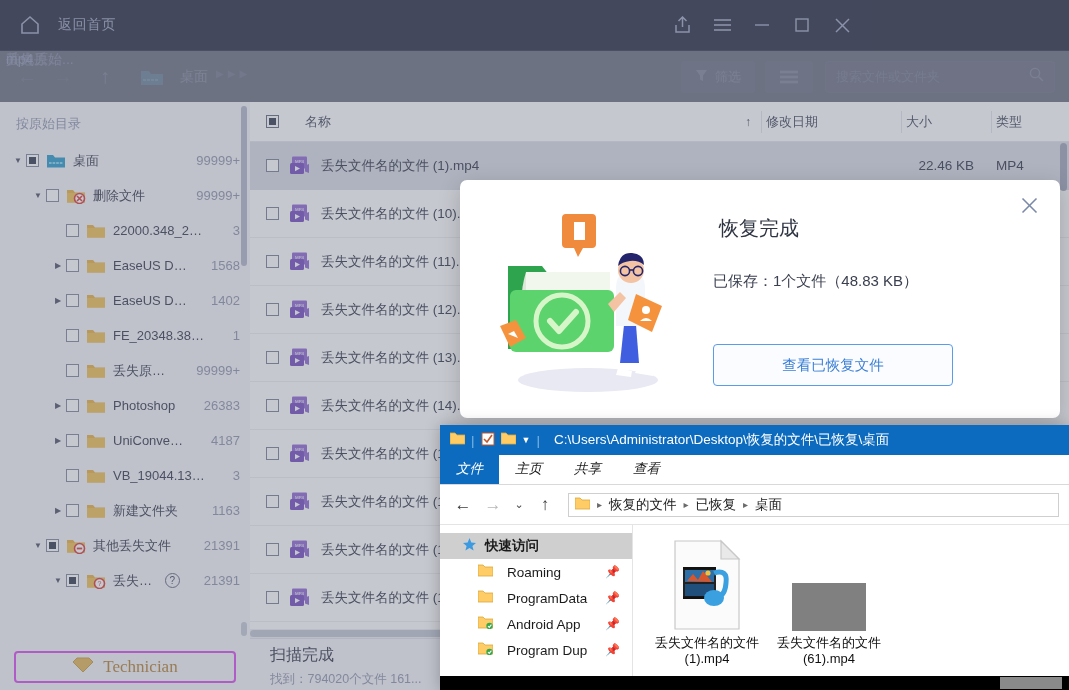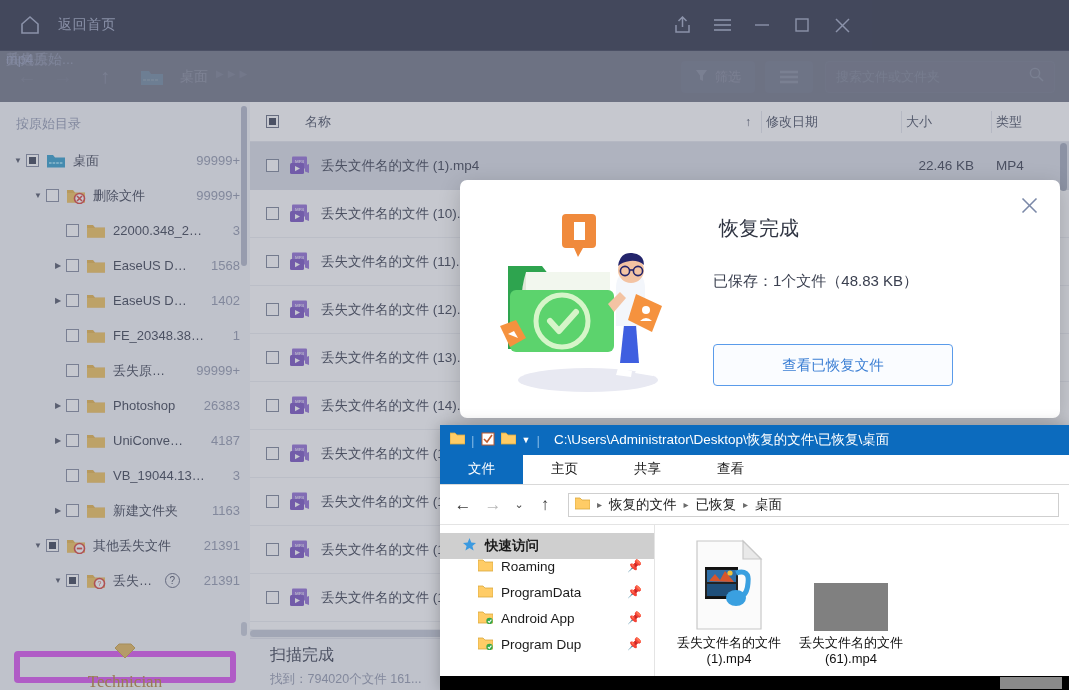--- a/index.html
+++ b/index.html
@@ -106,24 +106,23 @@
   .sb-scroll {
     position:absolute; right:3px; top:4px; width:6px; height:160px;
     background:#aeb4c6; border-radius:3px;
   }
   .sb-scroll2 {
     position:absolute; right:3px; top:520px; width:6px; height:14px;
     background:#c3c8d6; border-radius:3px;
   }
   .technician {
     position:absolute; left:14px; bottom:7px; width:222px; height:32px;
-    border:6px solid #d946ef; border-radius:4px;
+    border:2px solid #d946ef; border-radius:4px;
     display:flex; align-items:center; justify-content:center; gap:9px;
     background:#f3f4f8;
-    flex-direction:column;
   }
   .tech-label { color:#b07c2a; font-family:"Liberation Serif", serif; font-size:17px; }
 
   
   .filelist {
     position:absolute; left:250px; top:102px; width:819px; height:588px;
     background:#fff;
   }
   .lhead {
     height:40px; display:flex; align-items:center; border-bottom:1px solid #e2e4ea;
@@ -208,45 +207,45 @@
     height:30px; background:#0c6bbe; display:flex; align-items:center; color:#fff;
     font-size:13.5px; padding-left:10px; gap:6px;
   }
   .ex-title .sep { color:#7fb6e4; }
   .ex-path { margin-left:8px; white-space:nowrap; }
   .ex-ribbon {
     height:30px; display:flex; align-items:flex-end; background:#fff;
     border-bottom:1px solid #d9d9d9; font-size:13.5px;
   }
   .ex-tab {
-    height:30px; padding:0 28px; display:flex; align-items:center; color:#1b1b1b;
+    height:30px; padding:0 16px; display:flex; align-items:center; color:#1b1b1b;font-style:italic;
   }
   .ex-tab.active { background:#0c6bbe; color:#fff; }
   .ex-nav {
     height:40px; display:flex; align-items:center; gap:4px; padding-left:10px;
     border-bottom:1px solid #e4e4e4; background:#fff;
   }
   .ex-nav .arw { width:26px; text-align:center; font-size:17px; color:#3a3a3a; }
   .ex-nav .arw.dis { color:#b7b7b7; }
   .ex-nav .arw.sm { font-size:11px; color:#4a4a4a; width:18px; }
   .ex-addr {
     margin-left:6px; height:24px; border:1px solid #cfcfcf; flex:1; margin-right:10px;
     display:flex; align-items:center; gap:4px; padding:0 6px; font-size:13.5px; color:#1b1b1b;
   }
   .ex-addr .sepc { color:#6a6a6a; font-size:10px; padding:0 3px; }
   .ex-body { display:flex; height:165px; }
   .ex-side {
-    width:215px; border-right:1px solid #e4e4e4; padding-top:8px; font-size:13.5px;
+    width:193px; border-right:1px solid #e4e4e4; padding-top:8px; font-size:13.5px;
   }
   .ex-qa {
     height:26px; background:#cfcfcf; display:flex; align-items:center; gap:8px; padding-left:22px;
     font-weight:bold; color:#1b1b1b;
   }
   .ex-item {
-    height:26px; display:flex; align-items:flex-start; gap:8px; padding-left:38px; color:#1b1b1b;
+    height:26px; display:flex; align-items:center; gap:14px; padding-left:38px; color:#1b1b1b;
   }
   .ex-item .pin { margin-left:auto; margin-right:12px; color:#8a8a8a; font-size:12px; }
   .ex-main { flex:1; padding:14px 0 0 18px; display:flex; gap:10px; }
   .ex-file { width:112px; text-align:center; font-size:13px; color:#111; }
   .ex-file .thumb { width:74px; height:92px; margin:0 auto 4px; position:relative; }
   .ex-file .ph { width:74px; height:48px; background:#808080; margin:44px auto 4px; }
   .ex-fname { line-height:1.25; }
   .ex-taskbar {
     position:absolute; left:0; bottom:0; width:629px; height:14px; background:#000;
   }

